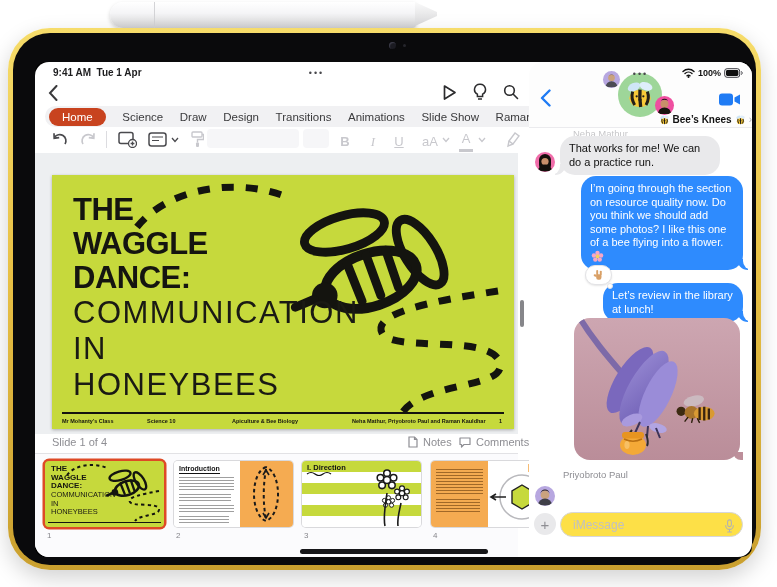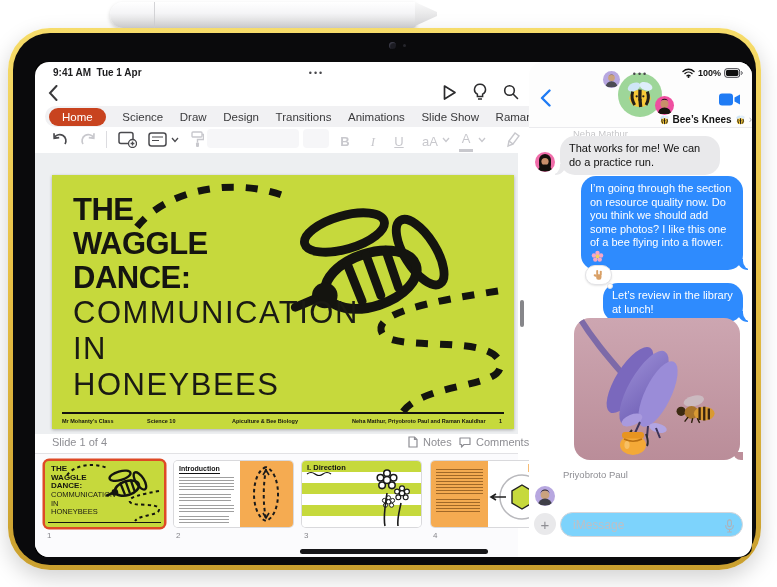--- a/index.html
+++ b/index.html
@@ -68,21 +68,21 @@
   .b-gray::after{content:'';position:absolute;left:-11px;bottom:0;width:11px;height:11px;background:#fff;border-bottom-right-radius:9px;}
   .b-blue::before{content:'';position:absolute;right:-5px;bottom:0;width:11px;height:11px;background:#2e8bfe;border-bottom-left-radius:11px;}
   .b-blue::after{content:'';position:absolute;right:-11px;bottom:0;width:11px;height:11px;background:#fff;border-bottom-left-radius:9px;}
   .photo-bubble{position:absolute;left:45px;top:256px;width:166px;height:142px;border-radius:16px;overflow:hidden;z-index:1;}
   .photo-tail1{position:absolute;left:204px;top:390px;width:10px;height:8px;background:#bd8f9a;border-bottom-left-radius:10px;z-index:0;}
   .tapback{position:absolute;left:56px;top:203px;width:27px;height:20px;background:#fff;border:1px solid #e3e3e6;border-radius:11px;
            display:flex;align-items:center;justify-content:center;box-shadow:0 1px 2px rgba(0,0,0,.10);z-index:4;}
   .tapdot{position:absolute;left:78px;top:221px;width:6px;height:6px;border-radius:50%;background:#fff;border:1px solid #e3e3e6;z-index:4;}
   .composer-plus{position:absolute;left:5px;top:451px;width:22px;height:22px;border-radius:50%;background:#e9e9eb;color:#8e8e93;
                  display:flex;align-items:center;justify-content:center;font-size:15px;font-weight:400;}
-  .composer-field{position:absolute;left:31px;top:450px;width:183px;height:25px;border:1px solid #d6d6da;border-radius:13px;background:#7dd3fc;}
+  .composer-field{position:absolute;left:31px;top:450px;width:183px;height:25px;border:1px solid #d6d6da;border-radius:13px;background:#fde047;}
   .composer-field input{position:absolute;left:10px;top:1px;width:140px;height:21px;border:none;outline:none;font-size:12px;color:#333;
                  font-family:"Liberation Sans","DejaVu Sans",sans-serif;background:transparent;}
   .composer-field input::placeholder{color:#bfbfc4;}
   .ms-status{position:absolute;top:6px;right:9px;display:flex;align-items:center;gap:3px;font-size:9px;font-weight:600;color:#111;z-index:6;}
 </style>
 </head>
 <body>
 
 <svg width="0" height="0" style="position:absolute" aria-hidden="true">
   <defs>

